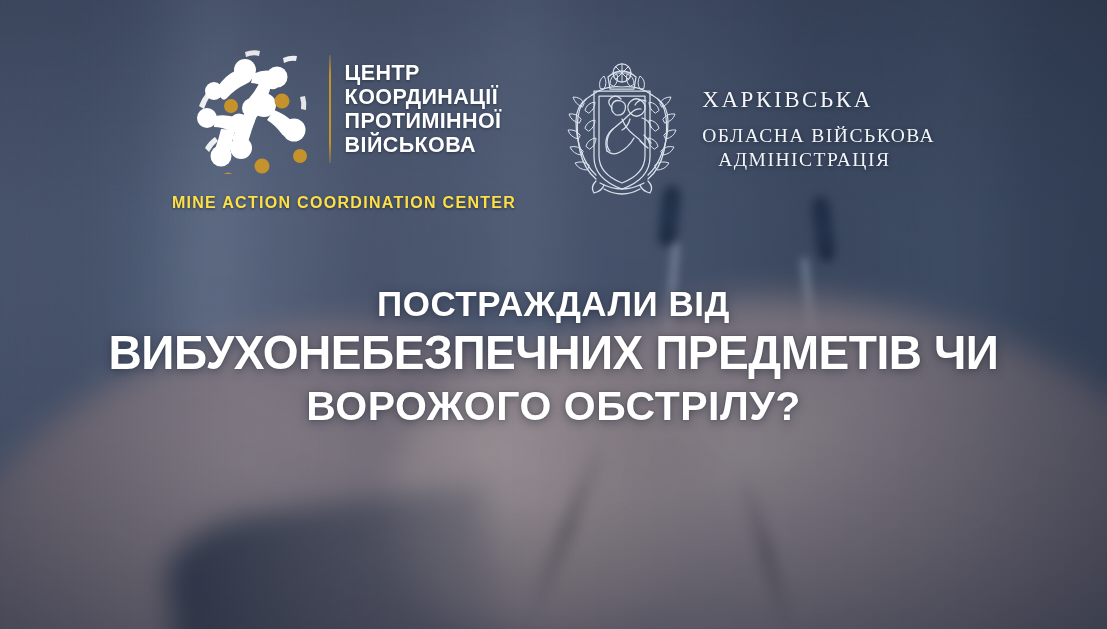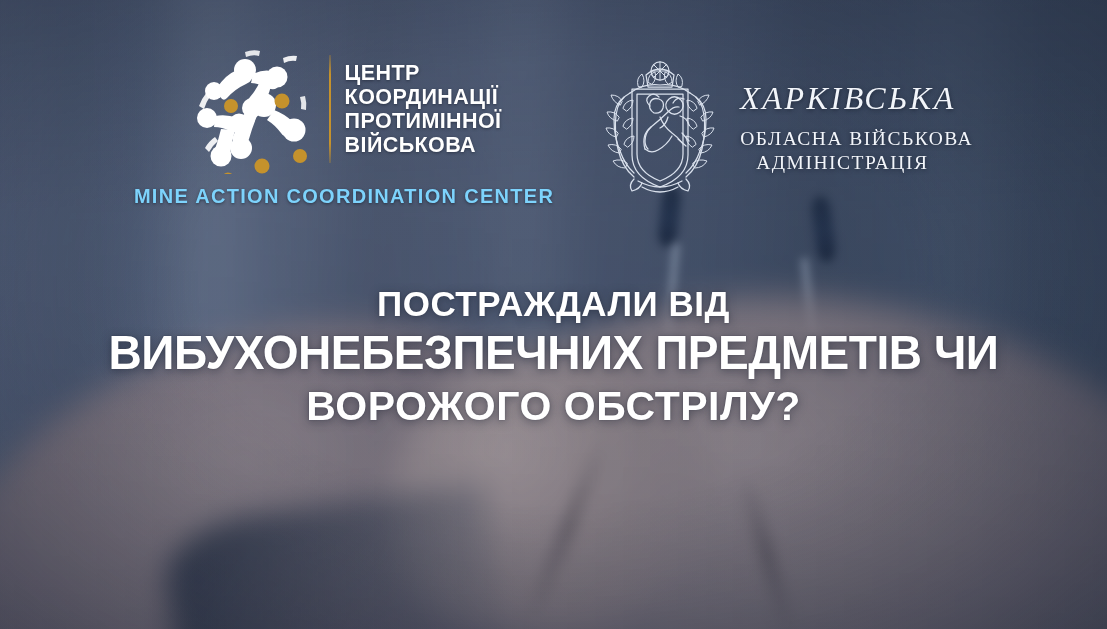--- a/index.html
+++ b/index.html
@@ -156,39 +156,39 @@
   .macc-words {
     color: #ffffff;
     font-weight: bold;
     font-size: 21.5px;
     line-height: 1.12;
     letter-spacing: .4px;
     text-shadow: 0 1px 3px rgba(20,26,40,.55);
     white-space: nowrap;
   }
   .macc-sub {
-    margin-top: 11px;
-    color: #7dd3fc;
+    margin-top: 20px;
+    color: #fde047;
     font-weight: bold;
-    font-size: 20px;
+    font-size: 16px;
     letter-spacing: 1.3px;
     text-shadow: 0 1px 3px rgba(20,26,40,.6);
     white-space: nowrap;
   }
 
   
   .ova { display: flex; align-items: center; gap: 18px; margin-top: 4px; }
   .ova-crest { width: 124px; height: 150px; flex: none; opacity: .95; }
   .ova-words {
     font-family: "Liberation Serif", serif;
     color: #f2f5fa;
     text-shadow: 0 1px 4px rgba(16,22,36,.65);
     white-space: nowrap;
   }
-  .ova-l1 { font-size: 32px; letter-spacing: 2.6px; line-height: 1.04; font-style: italic; }
+  .ova-l1 { font-size: 23px; letter-spacing: 2.6px; line-height: 1.04; }
   .ova-l2 { font-size: 19.5px; letter-spacing: 1.5px; line-height: 1.22; margin-top: 12px; }
   .ova-l3 { font-size: 19.5px; letter-spacing: 1.5px; line-height: 1.22; margin-left: 16px; }
 
   
   .headline {
     position: absolute;
     top: 283px; left: 0; right: 0;
     text-align: center;
     color: #ffffff;
     font-weight: bold;

